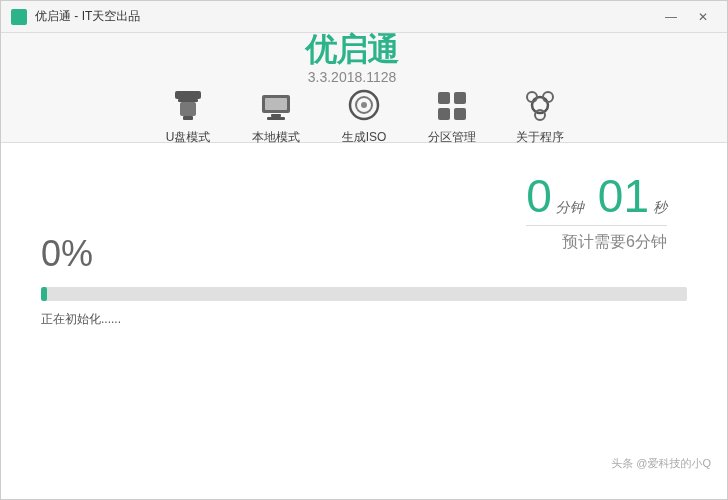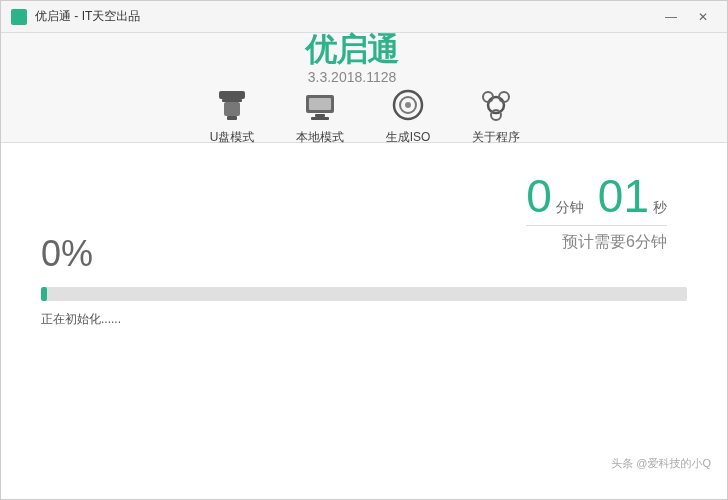--- a/index.html
+++ b/index.html
@@ -167,20 +167,21 @@
     .timer-value {
       font-size: 46px;
       font-weight: 300;
       color: #2db38a;
       line-height: 1;
     }
 
     .timer-unit {
       font-size: 14px;
       color: #666;
+      font-style: italic;
     }
 
     .timer-estimate {
       font-size: 16px;
       color: #888;
       margin-top: 6px;
       text-align: center;
     }
 
     
@@ -278,20 +279,31 @@
         <div class="nav-icon">
           <svg width="38" height="36" viewBox="0 0 38 36">
             <circle cx="19" cy="18" r="14" fill="none" stroke="#555" stroke-width="2.5"></circle>
             <circle cx="19" cy="18" r="8" fill="none" stroke="#777" stroke-width="2"></circle>
             <circle cx="19" cy="18" r="3" fill="#888"></circle>
           </svg>
         </div>
         <span class="nav-label">生成ISO</span>
       </div>
 
+      <div class="nav-item">
+        <div class="nav-icon">
+          <svg width="38" height="36" viewBox="0 0 38 36">
+            <rect x="5" y="5" width="12" height="12" rx="2" fill="#666"></rect>
+            <rect x="21" y="5" width="12" height="12" rx="2" fill="#666"></rect>
+            <rect x="5" y="21" width="12" height="12" rx="2" fill="#666"></rect>
+            <rect x="21" y="21" width="12" height="12" rx="2" fill="#666"></rect>
+          </svg>
+        </div>
+        <span class="nav-label">分区管理</span>
+      </div>
 
       <div class="nav-item">
         <div class="nav-icon">
           <svg width="38" height="36" viewBox="0 0 38 36">
             <circle cx="19" cy="18" r="8" fill="none" stroke="#555" stroke-width="2.5"></circle>
             <circle cx="11" cy="10" r="5" fill="none" stroke="#666" stroke-width="2"></circle>
             <circle cx="27" cy="10" r="5" fill="none" stroke="#666" stroke-width="2"></circle>
             <circle cx="19" cy="28" r="5" fill="none" stroke="#666" stroke-width="2"></circle>
           </svg>
         </div>

